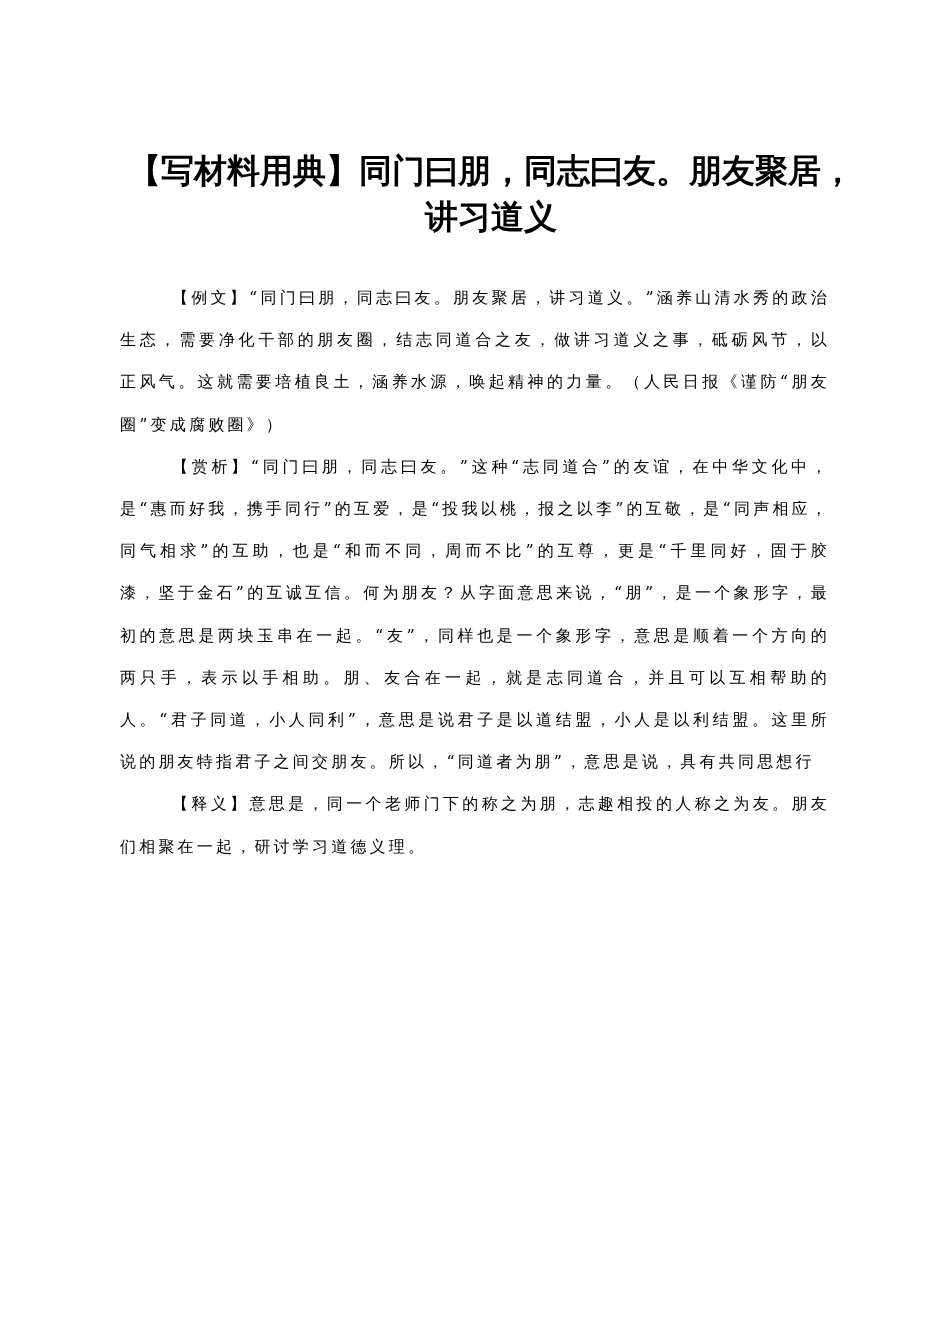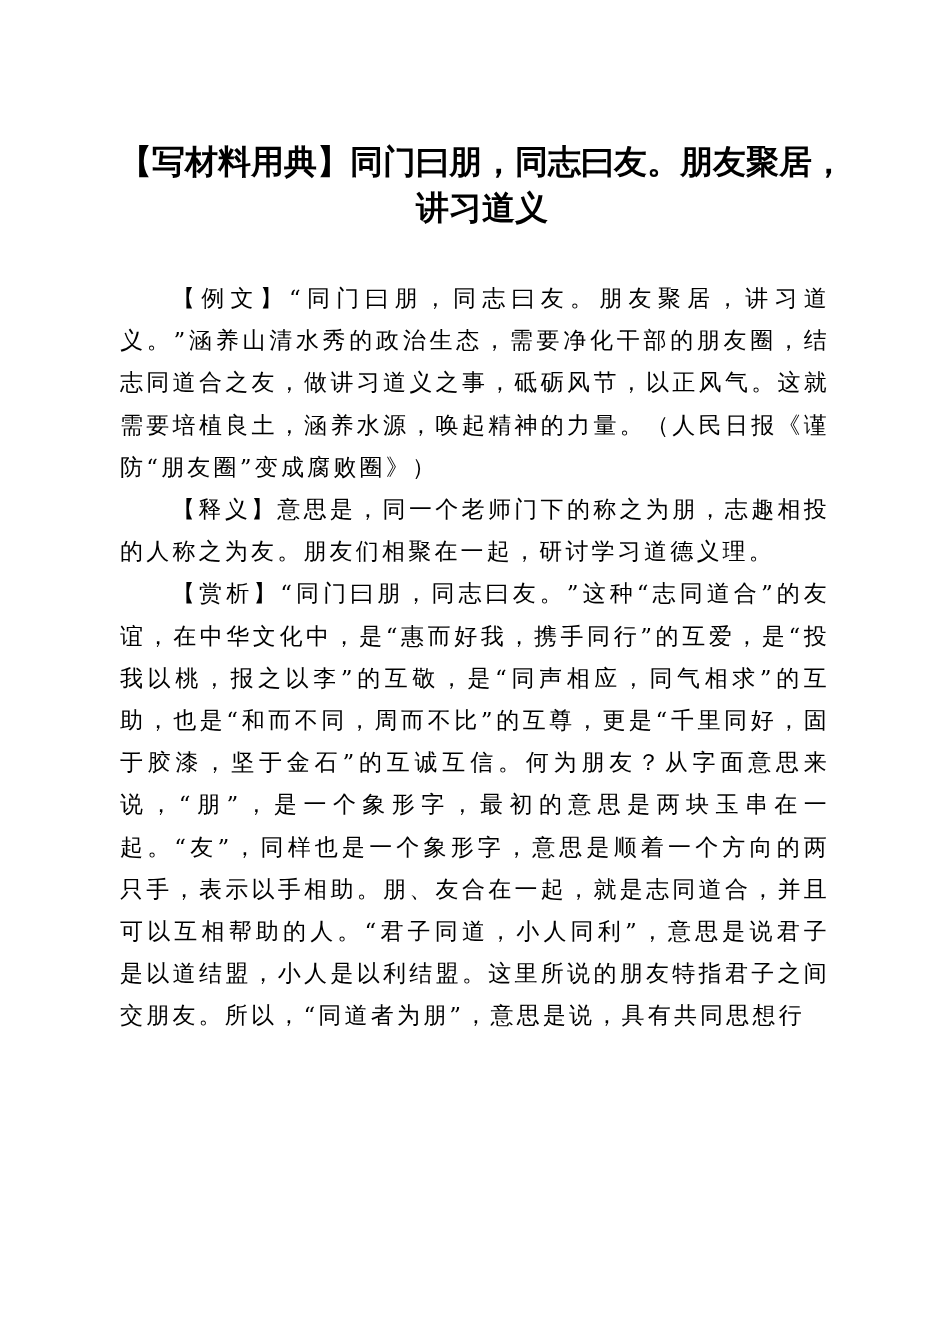--- a/index.html
+++ b/index.html
@@ -25,45 +25,45 @@
       position: absolute;
       left: 110px;
       top: 132px;
       width: 730px;
       text-align: center;
       font-family: "DejaVu Sans", "Liberation Sans", sans-serif;
       font-weight: bold;
       font-size: 33px;
       line-height: 46px;
       letter-spacing: 0px;
-      margin: 7px;
+      margin: 16px;
     }
     .doc-body {
       position: absolute;
       left: 120px;
       top: 277px;
       width: 710px;
     }
     .para {
       margin: 0;
-      font-size: 23px;
+      font-size: 16px;
       line-height: 42.2px;
       letter-spacing: 3.2px;
       text-indent: 52px;
       text-align: justify;
       word-break: break-all;
     }
     .tag {
       font-weight: normal;
     }
   </style>
 </head>
 <body>
 
 <div class="page">
   <h1 class="doc-title">【写材料用典】同门曰朋，同志曰友。朋友聚居，讲习道义</h1>
 
   <div class="doc-body">
     <p class="para"><span class="tag">【例文】</span><span>“同门曰朋，同志曰友。朋友聚居，讲习道义。”涵养山清水秀的政治生态，需要净化干部的朋友圈，结志同道合之友，做讲习道义之事，砥砺风节，以正风气。这就需要培植良土，涵养水源，唤起精神的力量。（人民日报《谨防“朋友圈”变成腐败圈》）</span></p>
+    <p class="para"><span class="tag">【赏析】</span><span>“同门曰朋，同志曰友。”这种“志同道合”的友谊，在中华文化中，是“惠而好我，携手同行”的互爱，是“投我以桃，报之以李”的互敬，是“同声相应，同气相求”的互助，也是“和而不同，周而不比”的互尊，更是“千里同好，固于胶漆，坚于金石”的互诚互信。何为朋友？从字面意思来说，“朋”，是一个象形字，最初的意思是两块玉串在一起。“友”，同样也是一个象形字，意思是顺着一个方向的两只手，表示以手相助。朋、友合在一起，就是志同道合，并且可以互相帮助的人。“君子同道，小人同利”，意思是说君子是以道结盟，小人是以利结盟。这里所说的朋友特指君子之间交朋友。所以，“同道者为朋”，意思是说，具有共同思想行</span></p>
     <p class="para"><span class="tag">【释义】</span><span>意思是，同一个老师门下的称之为朋，志趣相投的人称之为友。朋友们相聚在一起，研讨学习道德义理。</span></p>
-    <p class="para"><span class="tag">【赏析】</span><span>“同门曰朋，同志曰友。”这种“志同道合”的友谊，在中华文化中，是“惠而好我，携手同行”的互爱，是“投我以桃，报之以李”的互敬，是“同声相应，同气相求”的互助，也是“和而不同，周而不比”的互尊，更是“千里同好，固于胶漆，坚于金石”的互诚互信。何为朋友？从字面意思来说，“朋”，是一个象形字，最初的意思是两块玉串在一起。“友”，同样也是一个象形字，意思是顺着一个方向的两只手，表示以手相助。朋、友合在一起，就是志同道合，并且可以互相帮助的人。“君子同道，小人同利”，意思是说君子是以道结盟，小人是以利结盟。这里所说的朋友特指君子之间交朋友。所以，“同道者为朋”，意思是说，具有共同思想行</span></p>
   </div>
 </div>
 
 </body></html>

